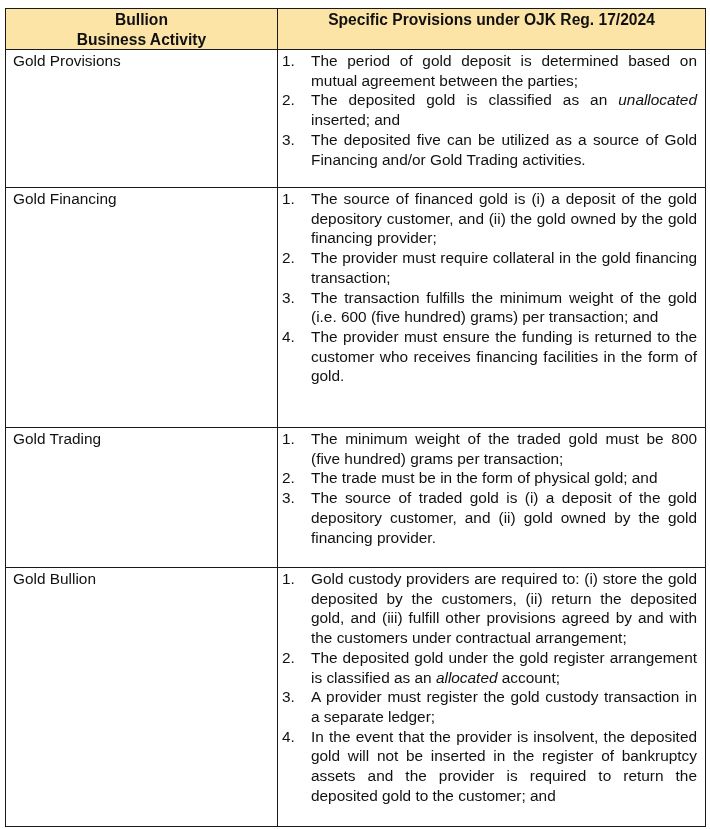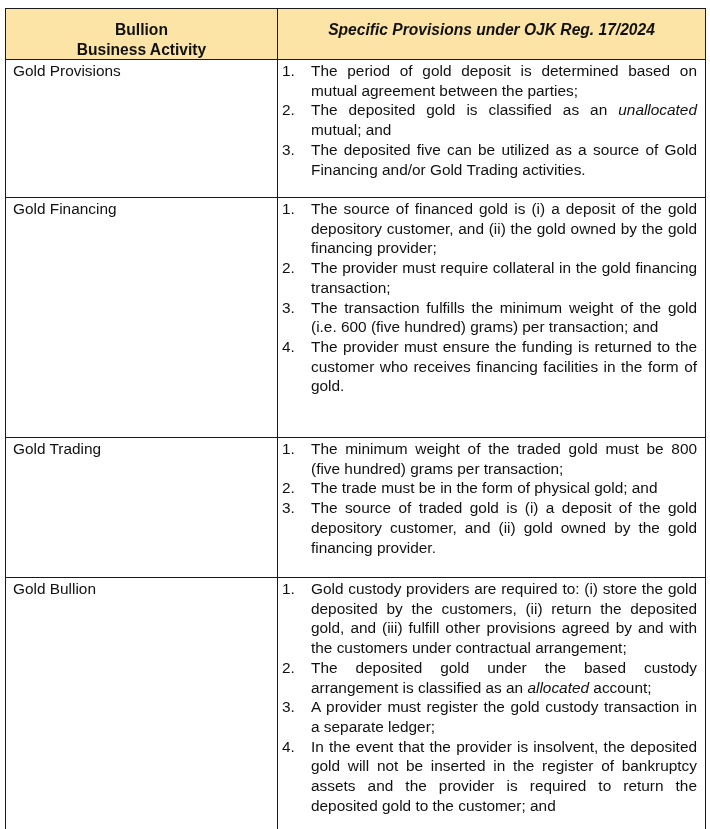--- a/index.html
+++ b/index.html
@@ -34,21 +34,21 @@
     .provisions-table col.c2 { width: 428px; }
     .provisions-table thead th {
       background: #fce4a6;
       font-weight: bold;
       text-align: center;
       height: 40px;
       line-height: 19.5px;
       font-size: 15.6px;
     }
     .provisions-table thead th .hdr-inner {
-      padding-top: 11px;
+      padding-top: 1px;
     }
     .activity-cell {
       padding: 1px 0 0 7px !important;
     }
     .provisions-cell {
       padding: 1px 8px 0 4px !important;
     }
     ol.prov-list {
       list-style: none;
       margin: 0;
@@ -82,42 +82,42 @@
       <col class="c2">
     </colgroup>
   <thead>
     <tr>
       <th style="background: rgb(252, 228, 166);">
         <div class="hdr-inner">
           <span>Bullion</span><br>
           <span>Business Activity</span>
         </div>
       </th>
-      <th style="background: rgb(252, 228, 166); font-style: italic;">
+      <th style="background: rgb(252, 228, 166);">
         <div class="hdr-inner">
           <span>Specific Provisions under OJK Reg. 17/2024</span>
         </div>
       </th>
     </tr>
   </thead>
   <tbody>
 
     <tr class="row-depository">
       <td class="activity-cell">
         <span>Gold Provisions</span>
       </td>
       <td class="provisions-cell">
         <ol class="prov-list">
           <li>
             <span class="num">1.</span>
             <span>The period of gold deposit is determined based on mutual agreement between the parties;</span>
           </li>
           <li>
             <span class="num">2.</span>
-            <span>The deposited gold is classified as an </span><em>unallocated</em><span> mutual; and</span>
+            <span>The deposited gold is classified as an </span><em>unallocated</em><span> inserted; and</span>
           </li>
           <li>
             <span class="num">3.</span>
             <span>The deposited five can be utilized as a source of Gold Financing and/or Gold Trading activities.</span>
           </li>
         </ol>
       </td>
     </tr>
 
     <tr class="row-financing">
@@ -173,21 +173,21 @@
         <span>Gold Bullion</span>
       </td>
       <td class="provisions-cell">
         <ol class="prov-list">
           <li>
             <span class="num">1.</span>
             <span>Gold custody providers are required to: (i) store the gold deposited by the customers, (ii) return the deposited gold, and (iii) fulfill other provisions agreed by and with the customers under contractual arrangement;</span>
           </li>
           <li>
             <span class="num">2.</span>
-            <span>The deposited gold under the based custody arrangement is classified as an </span><em>allocated</em><span> account;</span>
+            <span>The deposited gold under the gold register arrangement is classified as an </span><em>allocated</em><span> account;</span>
           </li>
           <li>
             <span class="num">3.</span>
             <span>A provider must register the gold custody transaction in a separate ledger;</span>
           </li>
           <li>
             <span class="num">4.</span>
             <span>In the event that the provider is insolvent, the deposited gold will not be inserted in the register of bankruptcy assets and the provider is required to return the deposited gold to the customer; and</span>
           </li>
         </ol>

